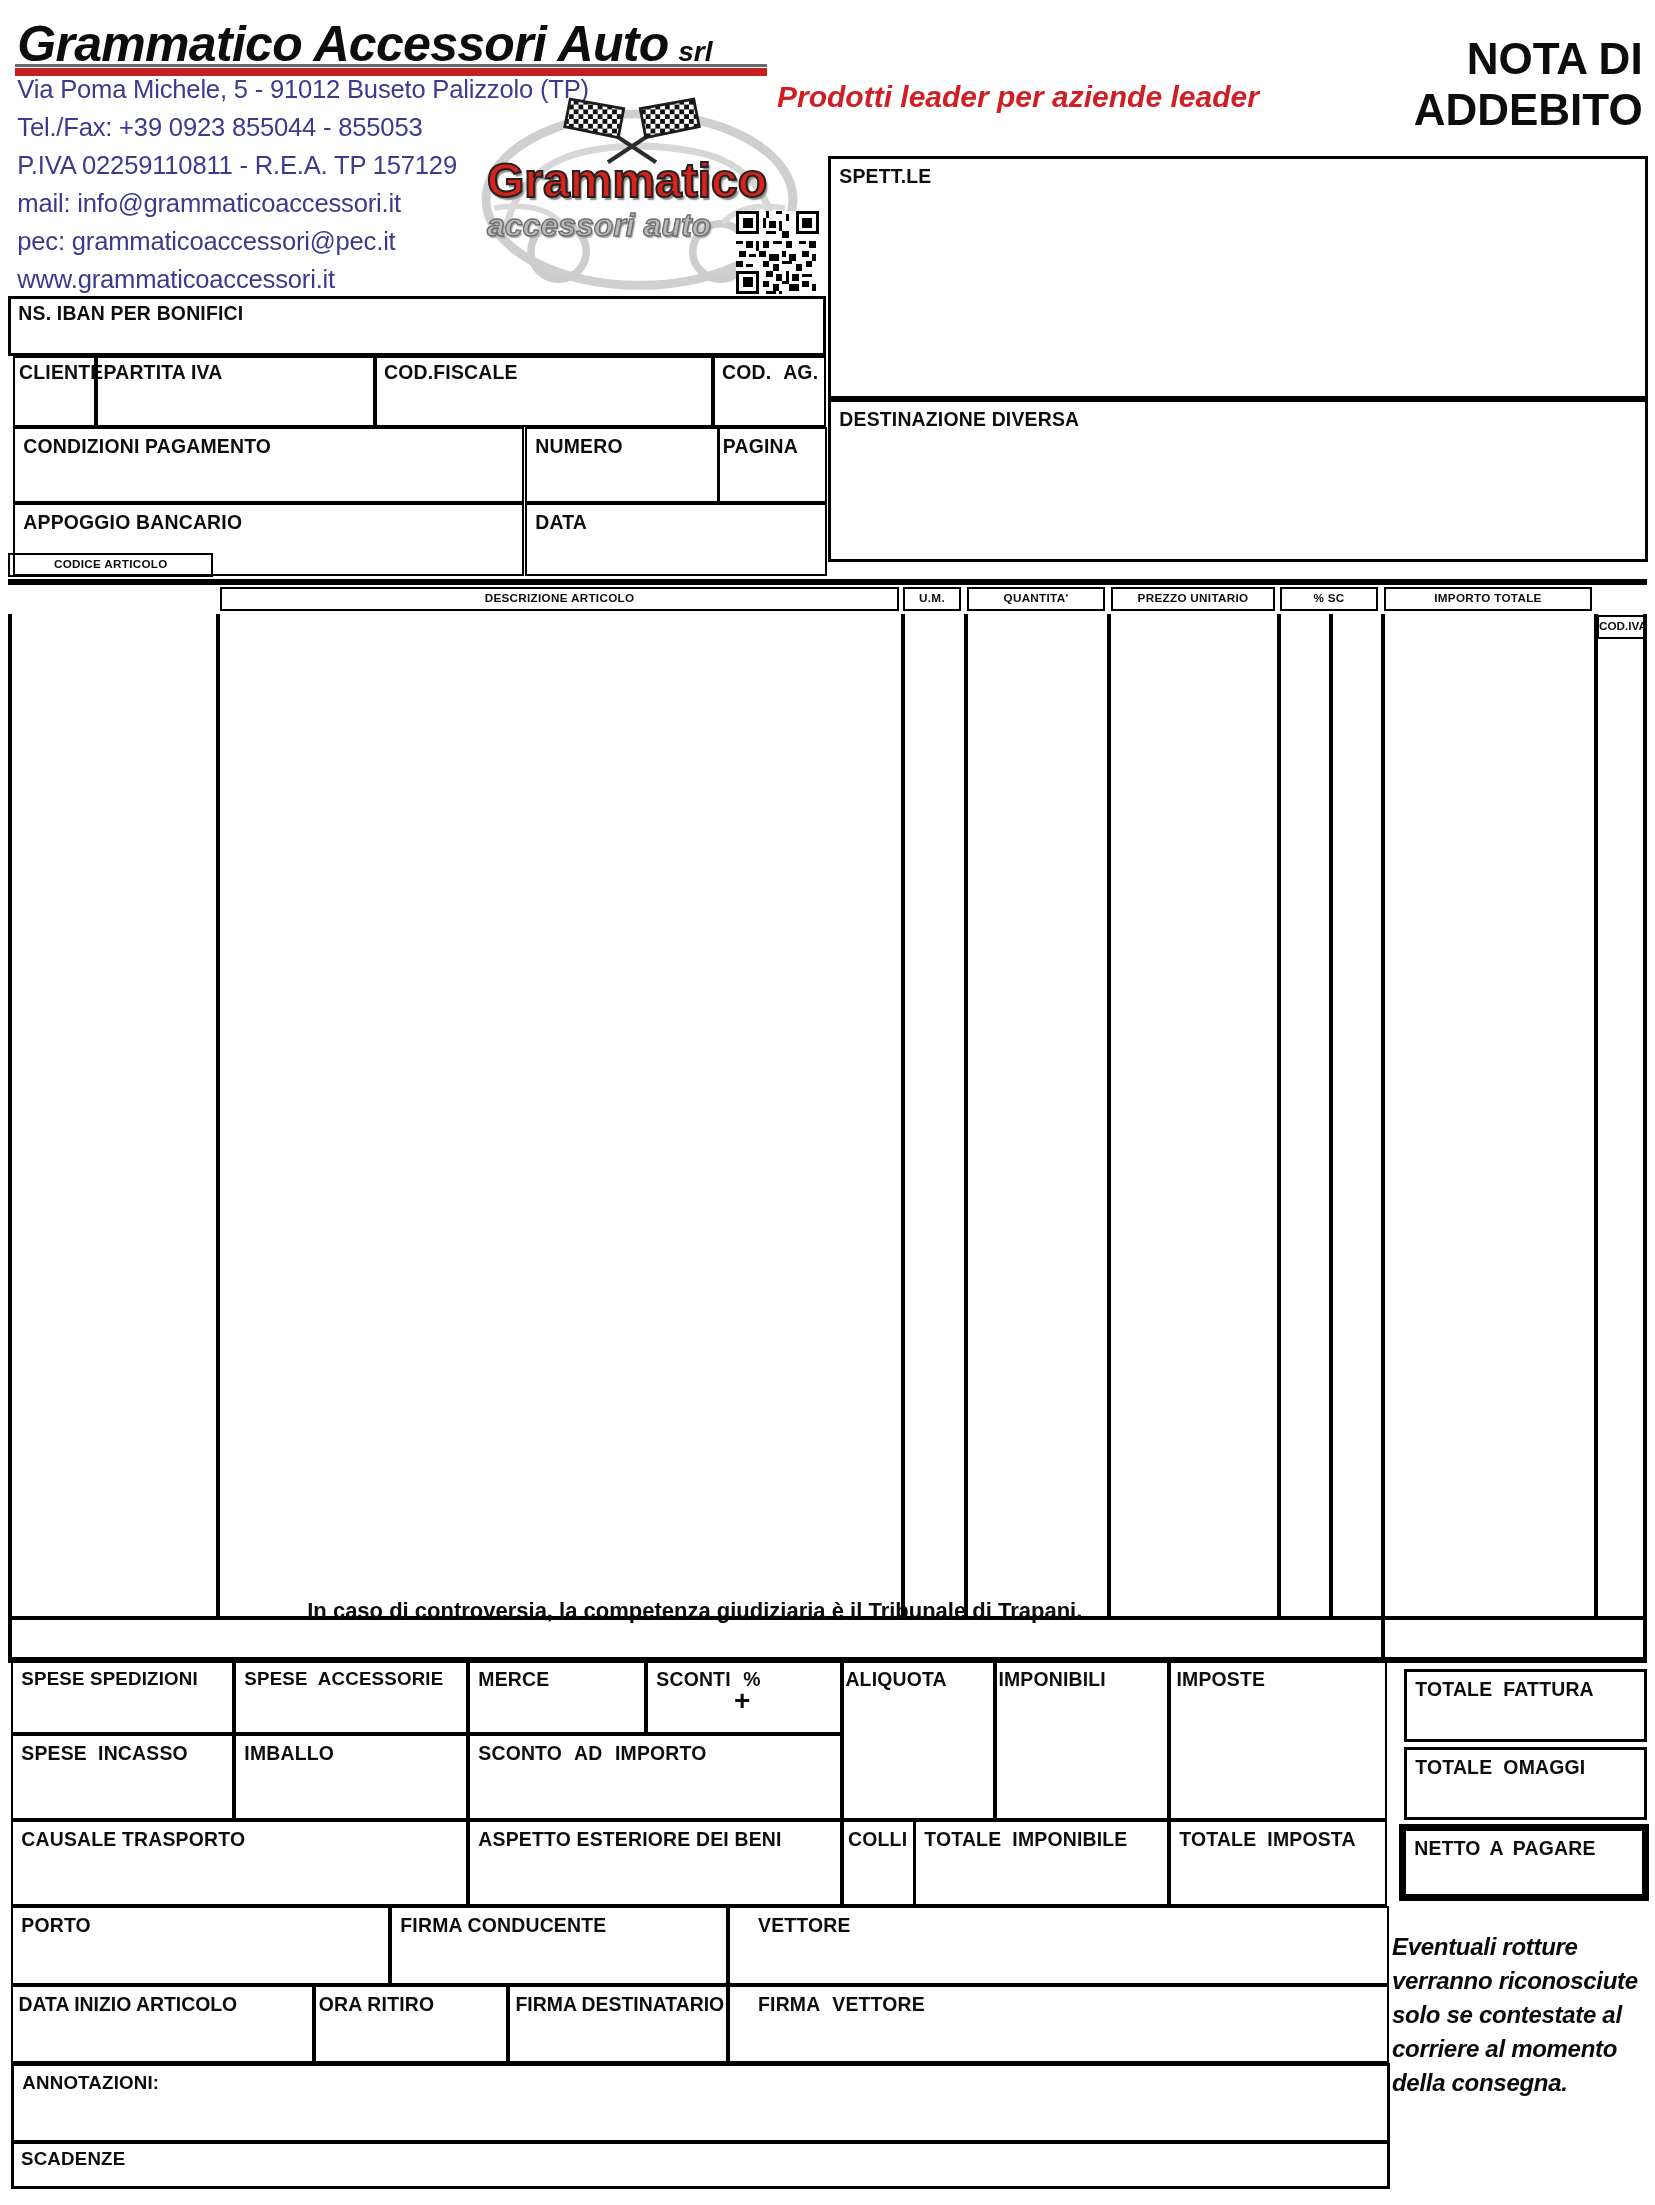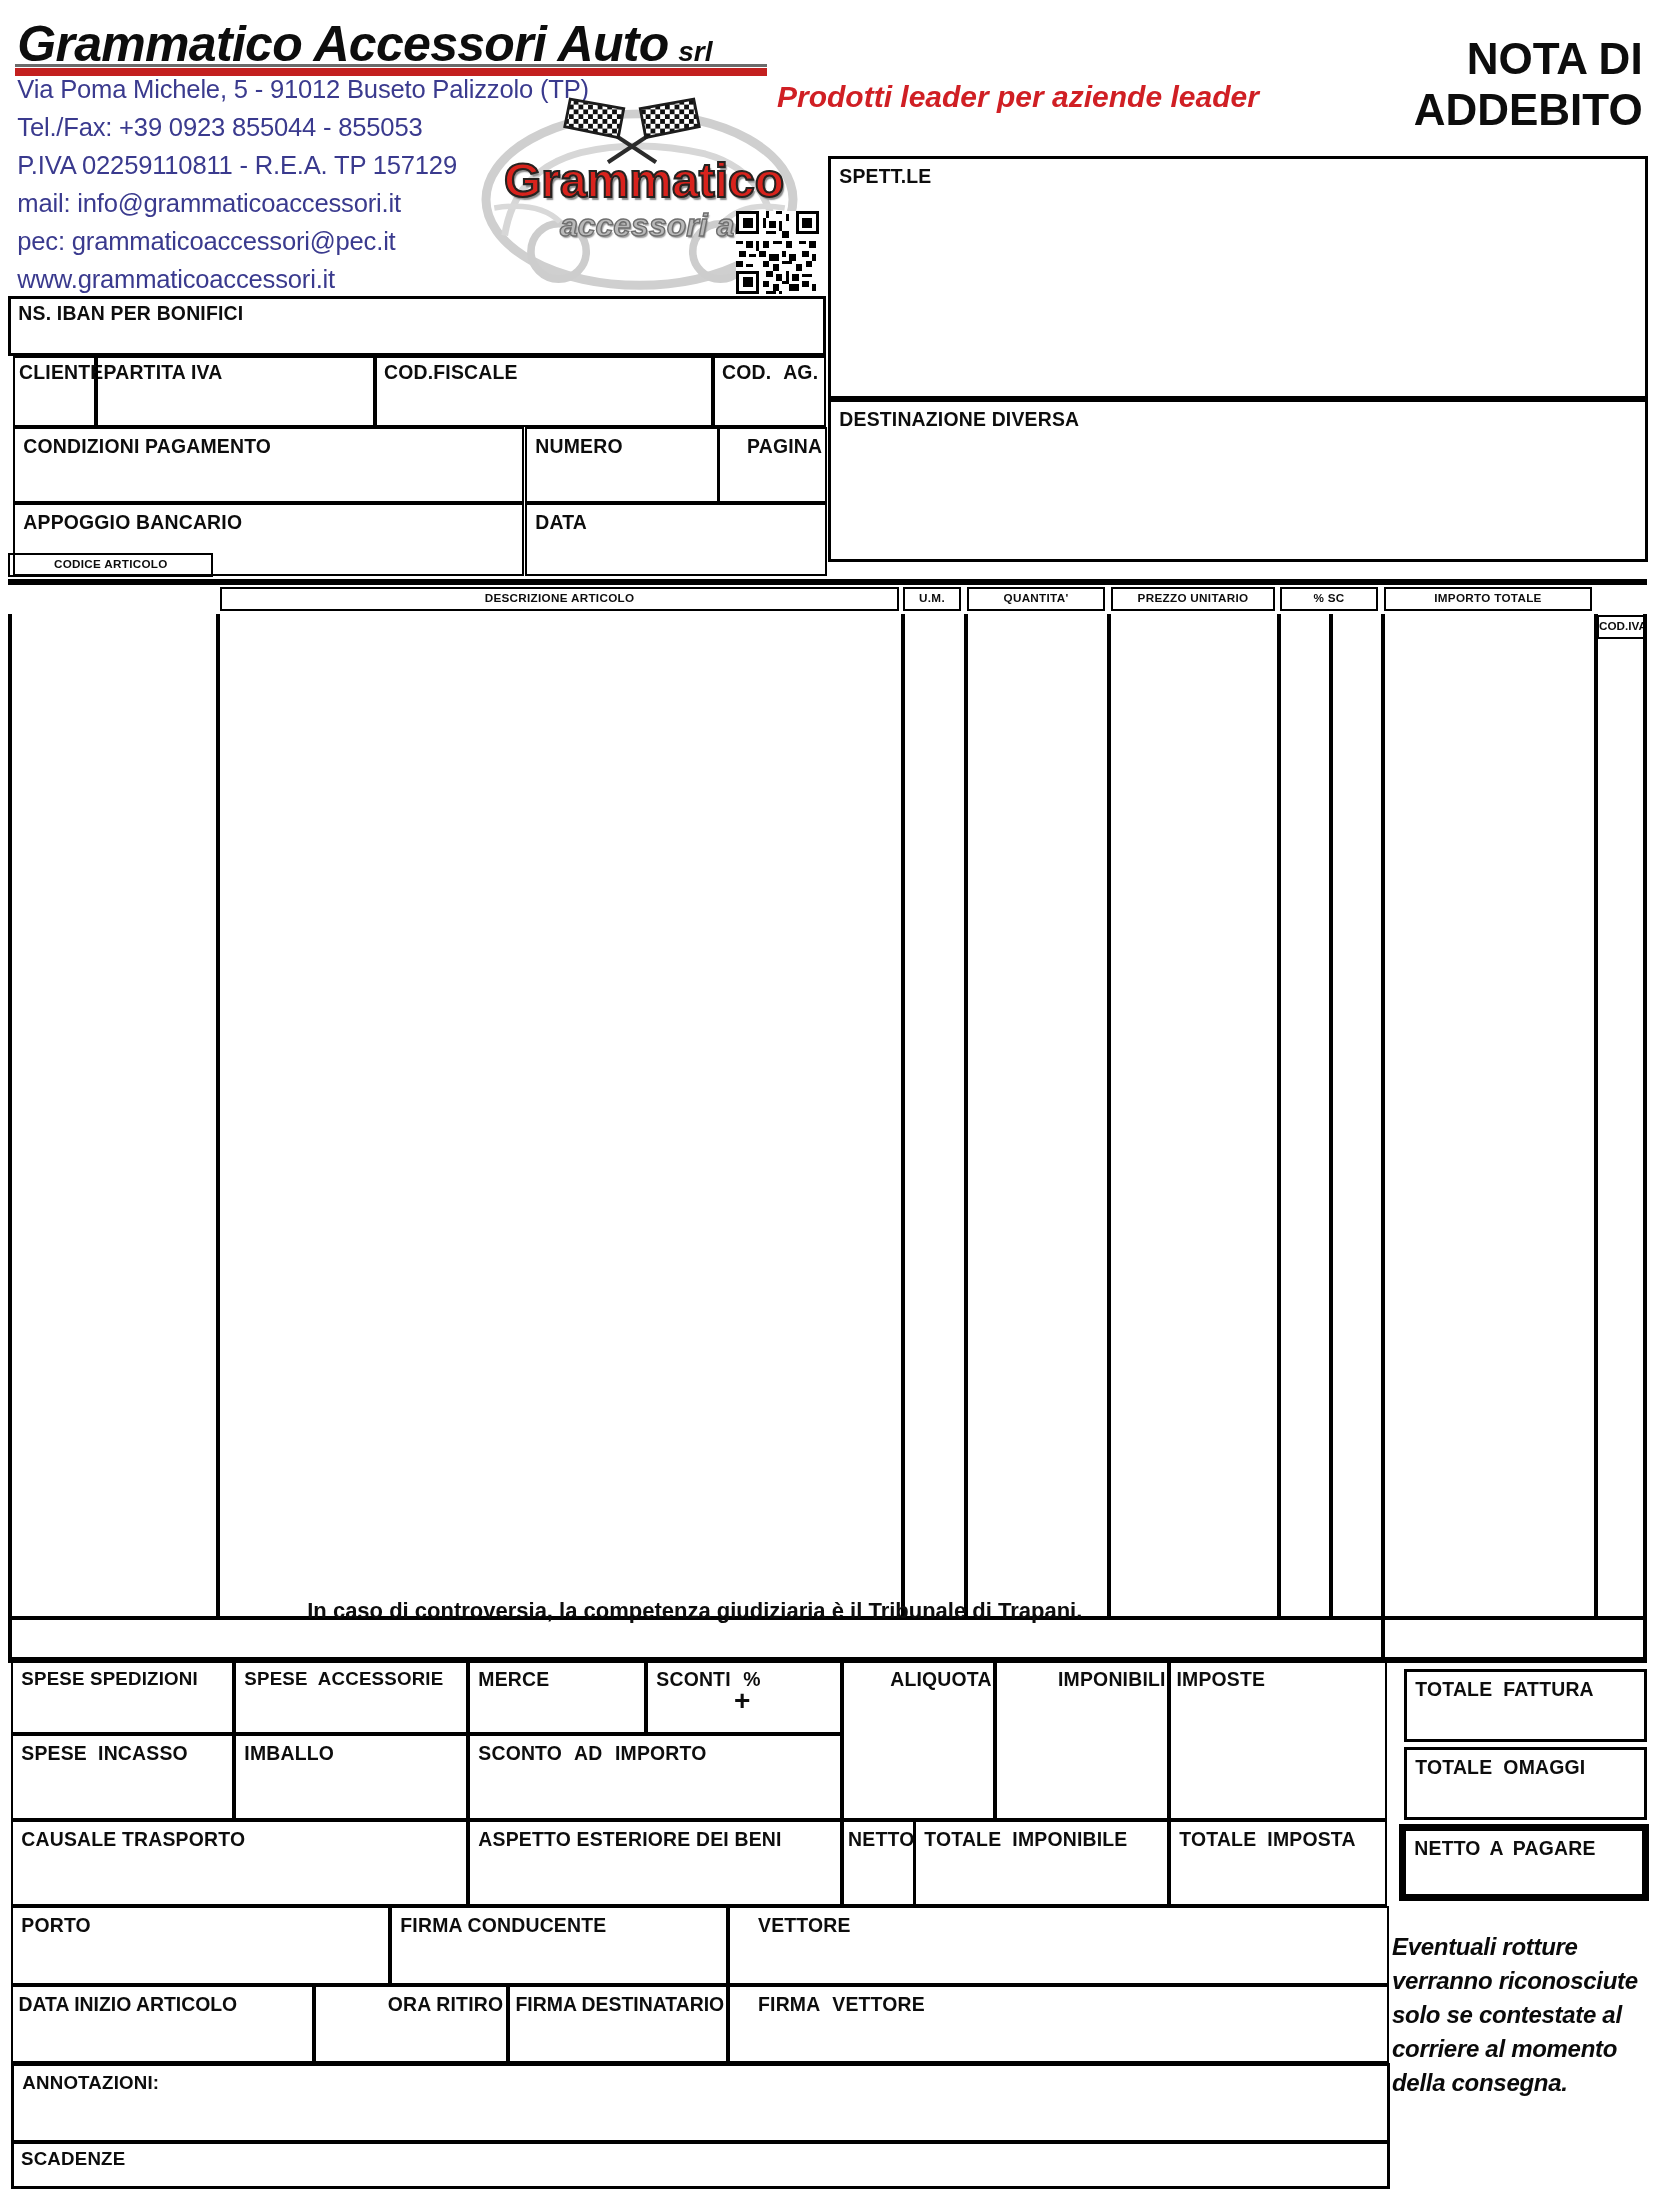--- a/index.html
+++ b/index.html
@@ -19,21 +19,21 @@
   .doc-title{position:absolute;right:12.4px;top:33px;text-align:right;font-size:44px;font-weight:bold;line-height:51px;letter-spacing:0;}
   .slogan{position:absolute;left:777px;top:80px;width:511px;font-size:30px;font-weight:bold;font-style:italic;color:#d01f24;white-space:nowrap;}
   .brand-word{font-weight:bold;font-size:48px;color:#d8231d;-webkit-text-stroke:2.1px #262220;text-shadow:2.1px 2.8px 1.4px #8a8a8a;white-space:nowrap;}
   .brand-sub{font-weight:bold;font-size:32px;color:#b9b9b9;-webkit-text-stroke:1.4px #6e6e6e;text-shadow:1.4px 2.1px 1.4px #9c9c9c;white-space:nowrap;font-style:italic;}
   .tribunale{position:absolute;left:8.3px;top:1598px;width:1373px;text-align:center;font-size:22px;font-weight:bold;}
   .plus-sign{position:absolute;left:734px;top:1685px;font-size:28px;font-weight:bold;}
   .note-italic{
     position:absolute;left:1392px;top:1930px;width:263px;
     font-size:24px;line-height:34px;font-weight:bold;font-style:italic;letter-spacing:-0.3px;color:#0a0a0a;
   }
-  .center-lbl{text-align:right;}
+  .center-lbl{text-align:left;}
   svg{display:block;}
 </style>
 </head>
 <body>
 
 <div class="page">
 
   <div class="abs" style="left:477px;top:104px;width:325px;height:194px;">
     <svg width="325" height="194" viewBox="0 0 470 280">
       <ellipse cx="235" cy="138" rx="222" ry="124" fill="none" stroke="#cfcfcf" stroke-width="13"></ellipse>
@@ -271,21 +271,21 @@
     <div class="lbl" style="word-spacing:7px;">SCONTO AD IMPORTO</div>
   </div>
 
   <div class="box4" style="left:468px;top:1820px;width:374px;height:86px;">
     <div class="lbl">ASPETTO ESTERIORE DEI BENI</div>
   </div>
   <div class="box4" style="left:11px;top:1820px;width:457px;height:86px;">
     <div class="lbl">CAUSALE TRASPORTO</div>
   </div>
   <div class="box4" style="left:842px;top:1820px;width:73px;height:86px;">
-    <div class="lbl" style="padding:5.5px 4.1px;">NETTO</div>
+    <div class="lbl" style="padding:5.5px 4.1px;">COLLI</div>
   </div>
   <div class="box4" style="left:914px;top:1820px;width:255px;height:86px;">
     <div class="lbl" style="word-spacing:5.5px;">TOTALE IMPONIBILE</div>
   </div>
   <div class="box4" style="left:1169px;top:1820px;width:218px;height:86px;">
     <div class="lbl" style="word-spacing:5.5px;">TOTALE IMPOSTA</div>
   </div>
 
   <div class="box4" style="left:11px;top:1906px;width:379px;height:79px;">
     <div class="lbl">PORTO</div>

